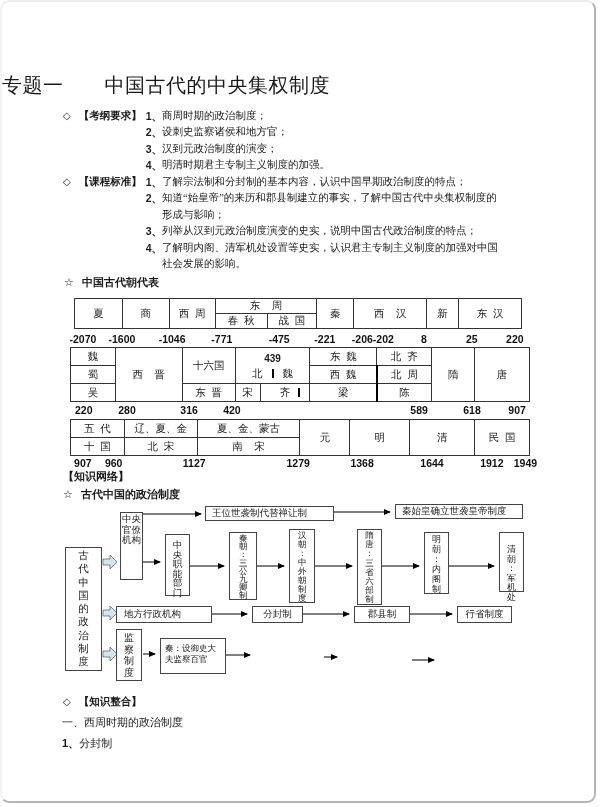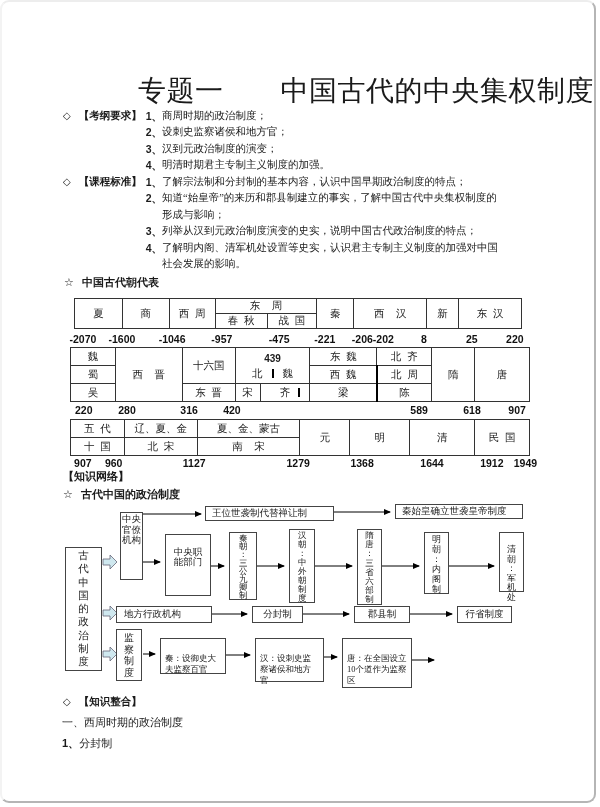--- a/index.html
+++ b/index.html
@@ -3,21 +3,21 @@
 <meta charset="utf-8">
 <style>
   *{box-sizing:border-box;margin:0;padding:0}
   body{margin:0;background:#fff;width:600px;height:807px;overflow:hidden}
   .page{position:relative;width:596px;height:803px;margin:0;background:#fff;
         border:2px solid;border-color:#ededed #b5b5b5 #b5b5b5 #f3f3f3;border-radius:9px;
         font-family:"Liberation Serif",serif;color:#1a1a1a;overflow:hidden}
   .abs{position:absolute}
   .ttl1{top:41px;left:0;right:0;text-align:center;font-size:15px;font-weight:bold;
         font-family:"Liberation Sans",sans-serif;letter-spacing:.5px}
-  .ttl2{top:70px;left:0;right:0;text-align:right;font-size:28px;letter-spacing:.5px}
+  .ttl2{top:70px;left:0;right:0;text-align:left;font-size:20px;letter-spacing:.5px}
   .secrow{display:flex;align-items:flex-start;font-size:10.5px;line-height:16.4px}
   .diamond{font-size:10px;margin-right:8px}
   .seclabel{font-weight:bold;margin-right:4px;white-space:nowrap}
   .item{display:flex}
   .inum{font-family:"Liberation Sans",sans-serif;font-weight:bold;white-space:nowrap;font-size:10.5px}
   .itxt{width:342px}
   .star{margin-right:8px;font-size:11px}
   .h11b{font-size:11px;font-weight:bold}
   
   .dyn table{width:100%;border-collapse:collapse;table-layout:fixed}
@@ -38,35 +38,35 @@
   .bl{border-left:2px solid #000 !important}
   .qicell{position:relative}
   .qitick{position:absolute;right:9px;top:4px;width:2px;height:9px;background:#000}
   
   #diagram{left:57px;top:498px;width:490px;height:196px}
   .flow{position:absolute;left:0;top:0;width:100%;height:100%}
   .nbox{position:absolute;border:1px solid #444;background:#fff}
   .vbox{word-break:break-all;line-break:anywhere;text-align:center}
   #n-root{left:6px;top:47px;width:37px;height:124px;font-size:10.5px;line-height:13.3px;padding:1px 12px}
   #n-corgan{left:61px;top:12px;width:23px;height:68px;font-size:9.5px;line-height:10.6px;padding:1px 1px}
-  #n-dept{left:106px;top:34px;width:46px;height:62px;font-size:9.5px;line-height:9.6px;padding:13px 6px}
+  #n-dept{left:106px;top:34px;width:25px;height:62px;font-size:9.5px;line-height:9.6px;padding:6px 6px}
   #n-qin{left:170px;top:32px;width:28px;height:68px;font-size:8.5px;line-height:8.2px;padding:1px 9px}
   #n-han{left:230px;top:29px;width:26px;height:74px;font-size:8.5px;line-height:9px;padding:1px 8px}
   #n-st{left:298px;top:29px;width:25px;height:76px;font-size:8.5px;line-height:9.2px;padding:1px 7px}
   #n-ming{left:365px;top:32px;width:25px;height:62px;font-size:9px;line-height:10px;padding:1px 7px}
   #n-qing{left:440px;top:32px;width:25px;height:60px;font-size:9px;line-height:9.6px;padding:12px 7px}
   #n-sup{left:57px;top:129px;width:26px;height:52px;font-size:10px;line-height:11.5px;padding:2px 7px}
   #n-top1{left:146px;top:6px;width:129px;height:15px;font-size:9.5px;line-height:13px;padding-left:6px}
   #n-top2{left:336px;top:4px;width:128px;height:15px;font-size:9.5px;line-height:13px;padding-left:6px}
   .mid{font-size:9.5px;line-height:15px;text-align:center}
   #n-local{left:57px;top:106px;width:96px;height:17px;text-align:left;padding-left:7px;line-height:15px}
   #n-fj{left:193px;top:106px;width:51px;height:17px}
   #n-jx{left:295px;top:106px;width:56px;height:17px}
   #n-xs{left:398px;top:106px;width:55px;height:17px}
-  .sub{font-size:8.5px;line-height:11px;padding:14px 4px;text-align:left}
+  .sub{font-size:8.5px;line-height:11px;padding:4px 4px;text-align:left}
   #n-s1{left:101px;top:138px;width:66px;height:36px}
   #n-s2{left:196px;top:138px;width:69px;height:44px}
   #n-s3{left:283px;top:138px;width:70px;height:50px}
   #n-s4{left:380px;top:138px;width:65px;height:42px}
   
   #integ{left:61px;top:692px}
   #sec1{left:60px;top:713px;font-size:11px}
   #sub1{left:60px;top:734px;font-size:11px;display:flex}
 </style>
 </head>
@@ -154,21 +154,21 @@
         <td class="sp">春秋</td>
         <td class="sp">战国</td>
       </tr>
     </tbody>
       </table>
   </div>
   <div class="abs dates" id="d1">
     <span style="left:2%">-2070</span>
     <span style="left:10.7%">-1600</span>
     <span style="left:21.9%">-1046</span>
-    <span style="left:33%">-957</span>
+    <span style="left:33%">-771</span>
     <span style="left:45.8%">-475</span>
     <span style="left:56%">-221</span>
     <span style="left:66.7%">-206-202</span>
     <span style="left:78.1%">8</span>
     <span style="left:88.8%">25</span>
     <span style="left:98.4%">220</span>
   </div>
 
   <div class="abs dyn" id="t2">
     <table>
@@ -312,22 +312,20 @@
     <div class="nbox vbox" id="n-han">汉朝：中外朝制度</div>
     <div class="nbox vbox" id="n-st">隋唐：三省六部制</div>
     <div class="nbox vbox" id="n-ming">明朝：内阁制</div>
     <div class="nbox vbox" id="n-qing">清朝：军机处</div>
     <div class="nbox mid" id="n-local">地方行政机构</div>
     <div class="nbox mid" id="n-fj">分封制</div>
     <div class="nbox mid" id="n-jx">郡县制</div>
     <div class="nbox mid" id="n-xs">行省制度</div>
     <div class="nbox vbox" id="n-sup">监察制度</div>
     <div class="nbox sub" id="n-s1">秦：设御史大夫监察百官</div>
-    <div class="nbox sub" id="n-s2">汉：设刺史监察诸侯和地方官</div>
-    <div class="nbox sub" id="n-s3">唐：在全国设立10个道作为监察区</div>
   </div>
 
   <div class="abs secrow" id="integ">
     <span class="diamond">◇</span>
     <span class="seclabel">【知识整合】</span>
   </div>
   <div class="abs" id="sec1">一、西周时期的政治制度</div>
   <div class="abs" id="sub1">
     <span class="inum" style="font-size:11px">1、</span>
     <span>分封制</span>

